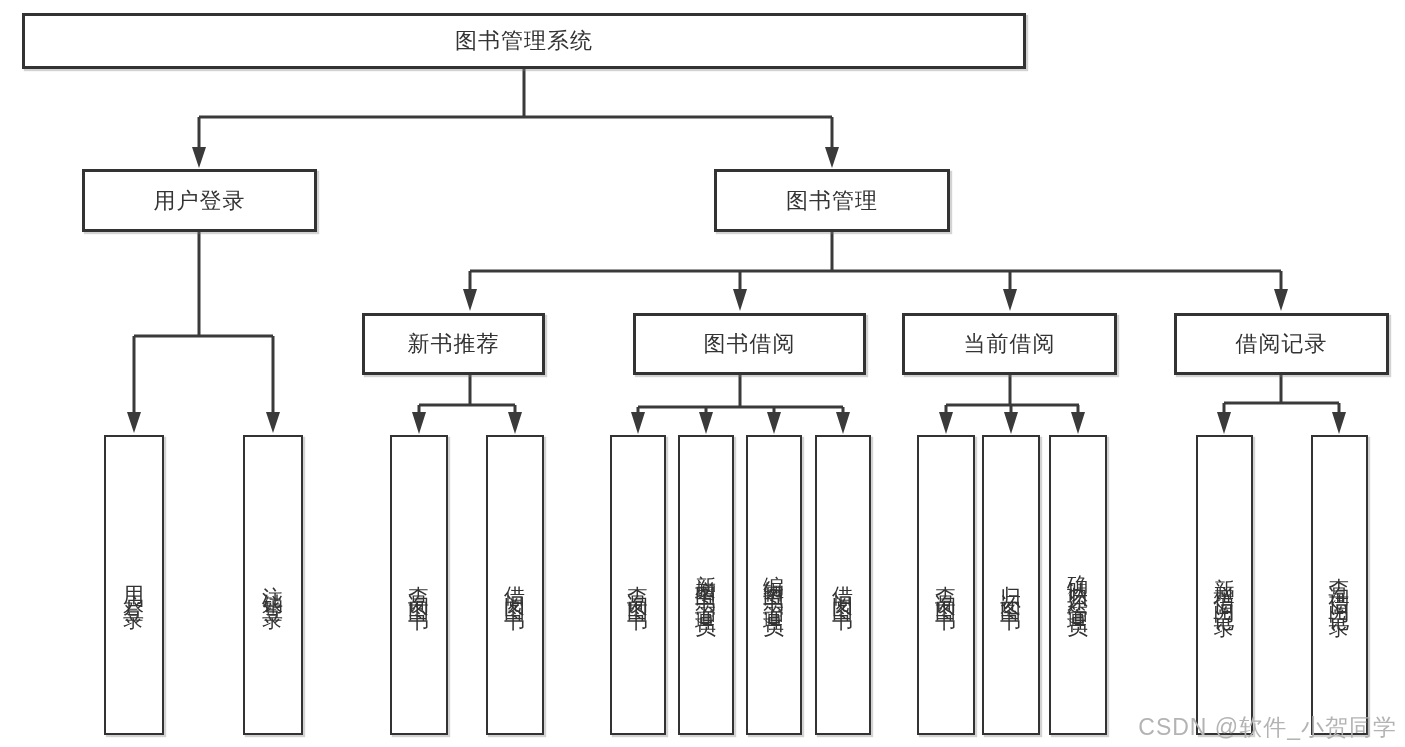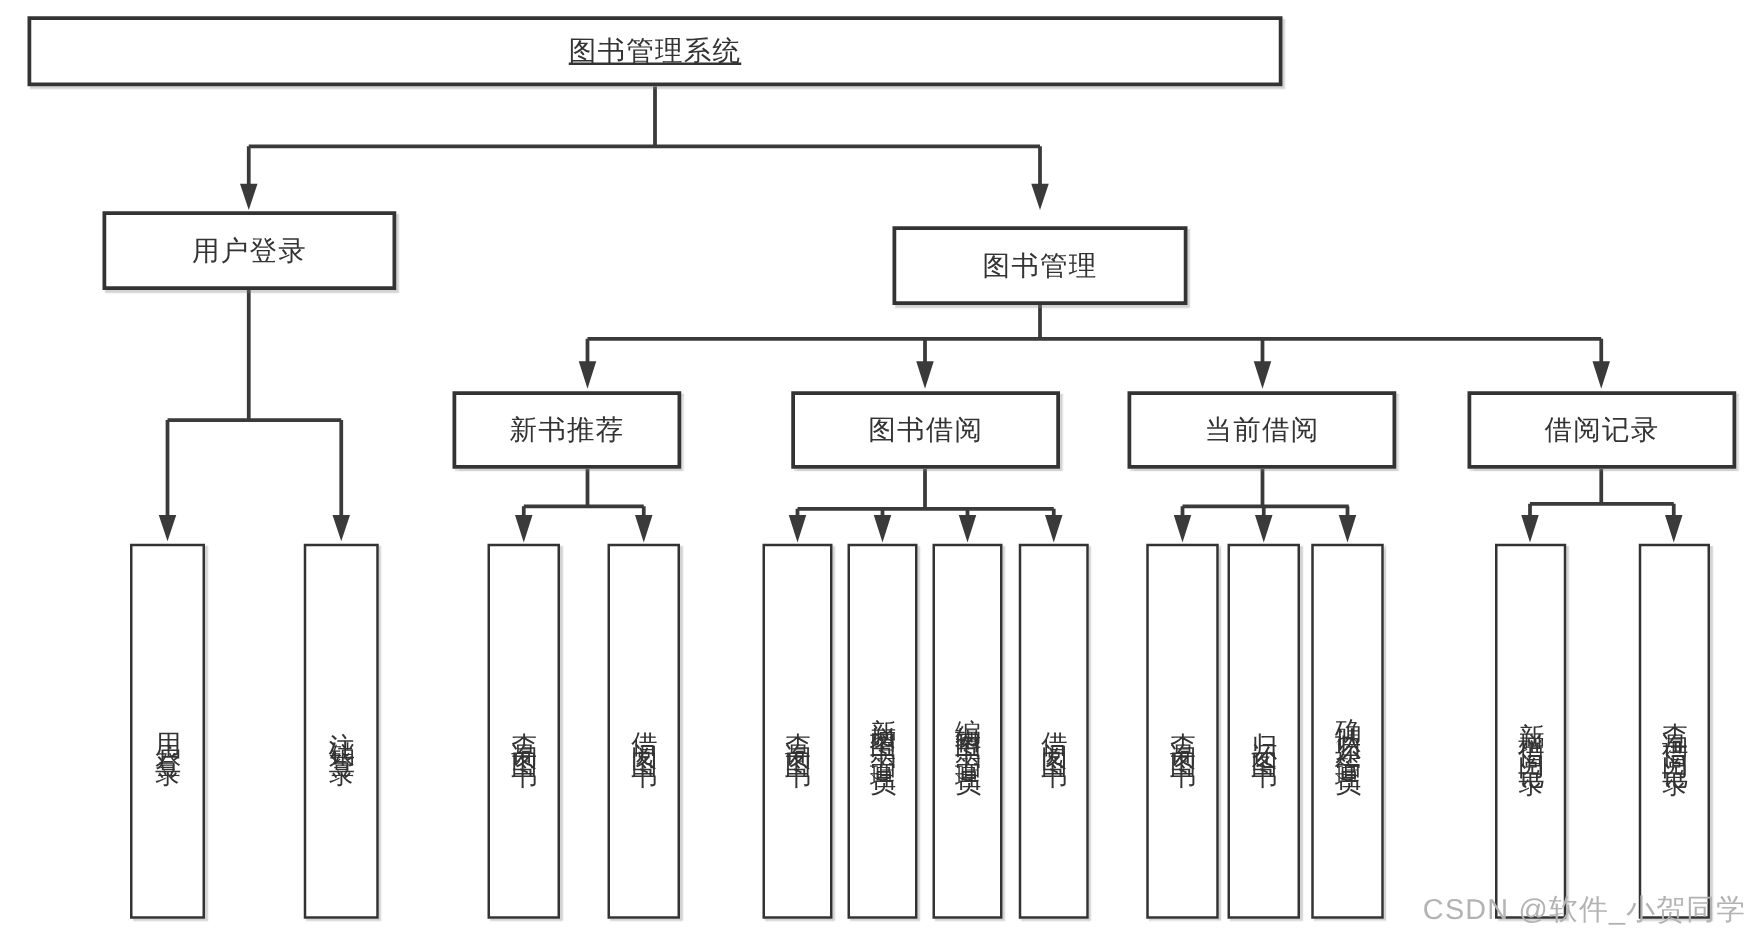--- a/index.html
+++ b/index.html
@@ -100,35 +100,35 @@
       M699 412 L713 412 L706 434 Z
       M767 412 L781 412 L774 434 Z
       M836 412 L850 412 L843 434 Z
       M939 412 L953 412 L946 434 Z
       M1004 412 L1018 412 L1011 434 Z
       M1071 412 L1085 412 L1078 434 Z
       M1217 412 L1231 412 L1224 434 Z
       M1332 412 L1346 412 L1339 434 Z"></path>
   </svg>
 
-  <div class="box" style="left:22px; top:13px; width:1004px; height:56px;text-decoration:underline;">
+  <div class="box" style="left:22px; top:13px; width:1004px; height:56px;">
     <span>图书管理系统</span>
   </div>
 
   <div class="box" style="left:82px; top:169px; width:235px; height:63px;">
     <span>用户登录</span>
   </div>
-  <div class="box" style="left:714px; top:169px; width:236px; height:63px;margin-top:12px;">
+  <div class="box" style="left:714px; top:169px; width:236px; height:63px;">
     <span>图书管理</span>
   </div>
 
   <div class="box" style="left:362px; top:313px; width:183px; height:62px;">
     <span>新书推荐</span>
   </div>
-  <div class="box" style="left:633px; top:313px; width:215px; height:62px;">
+  <div class="box" style="left:633px; top:313px; width:233px; height:62px;">
     <span>图书借阅</span>
   </div>
   <div class="box" style="left:902px; top:313px; width:215px; height:62px;align-items:center;">
     <span>当前借阅</span>
   </div>
   <div class="box" style="left:1174px; top:313px; width:215px; height:62px;">
     <span>借阅记录</span>
   </div>
 
   <div class="box leaf" style="left:104px; top:435px; width:60px; height:300px;">

